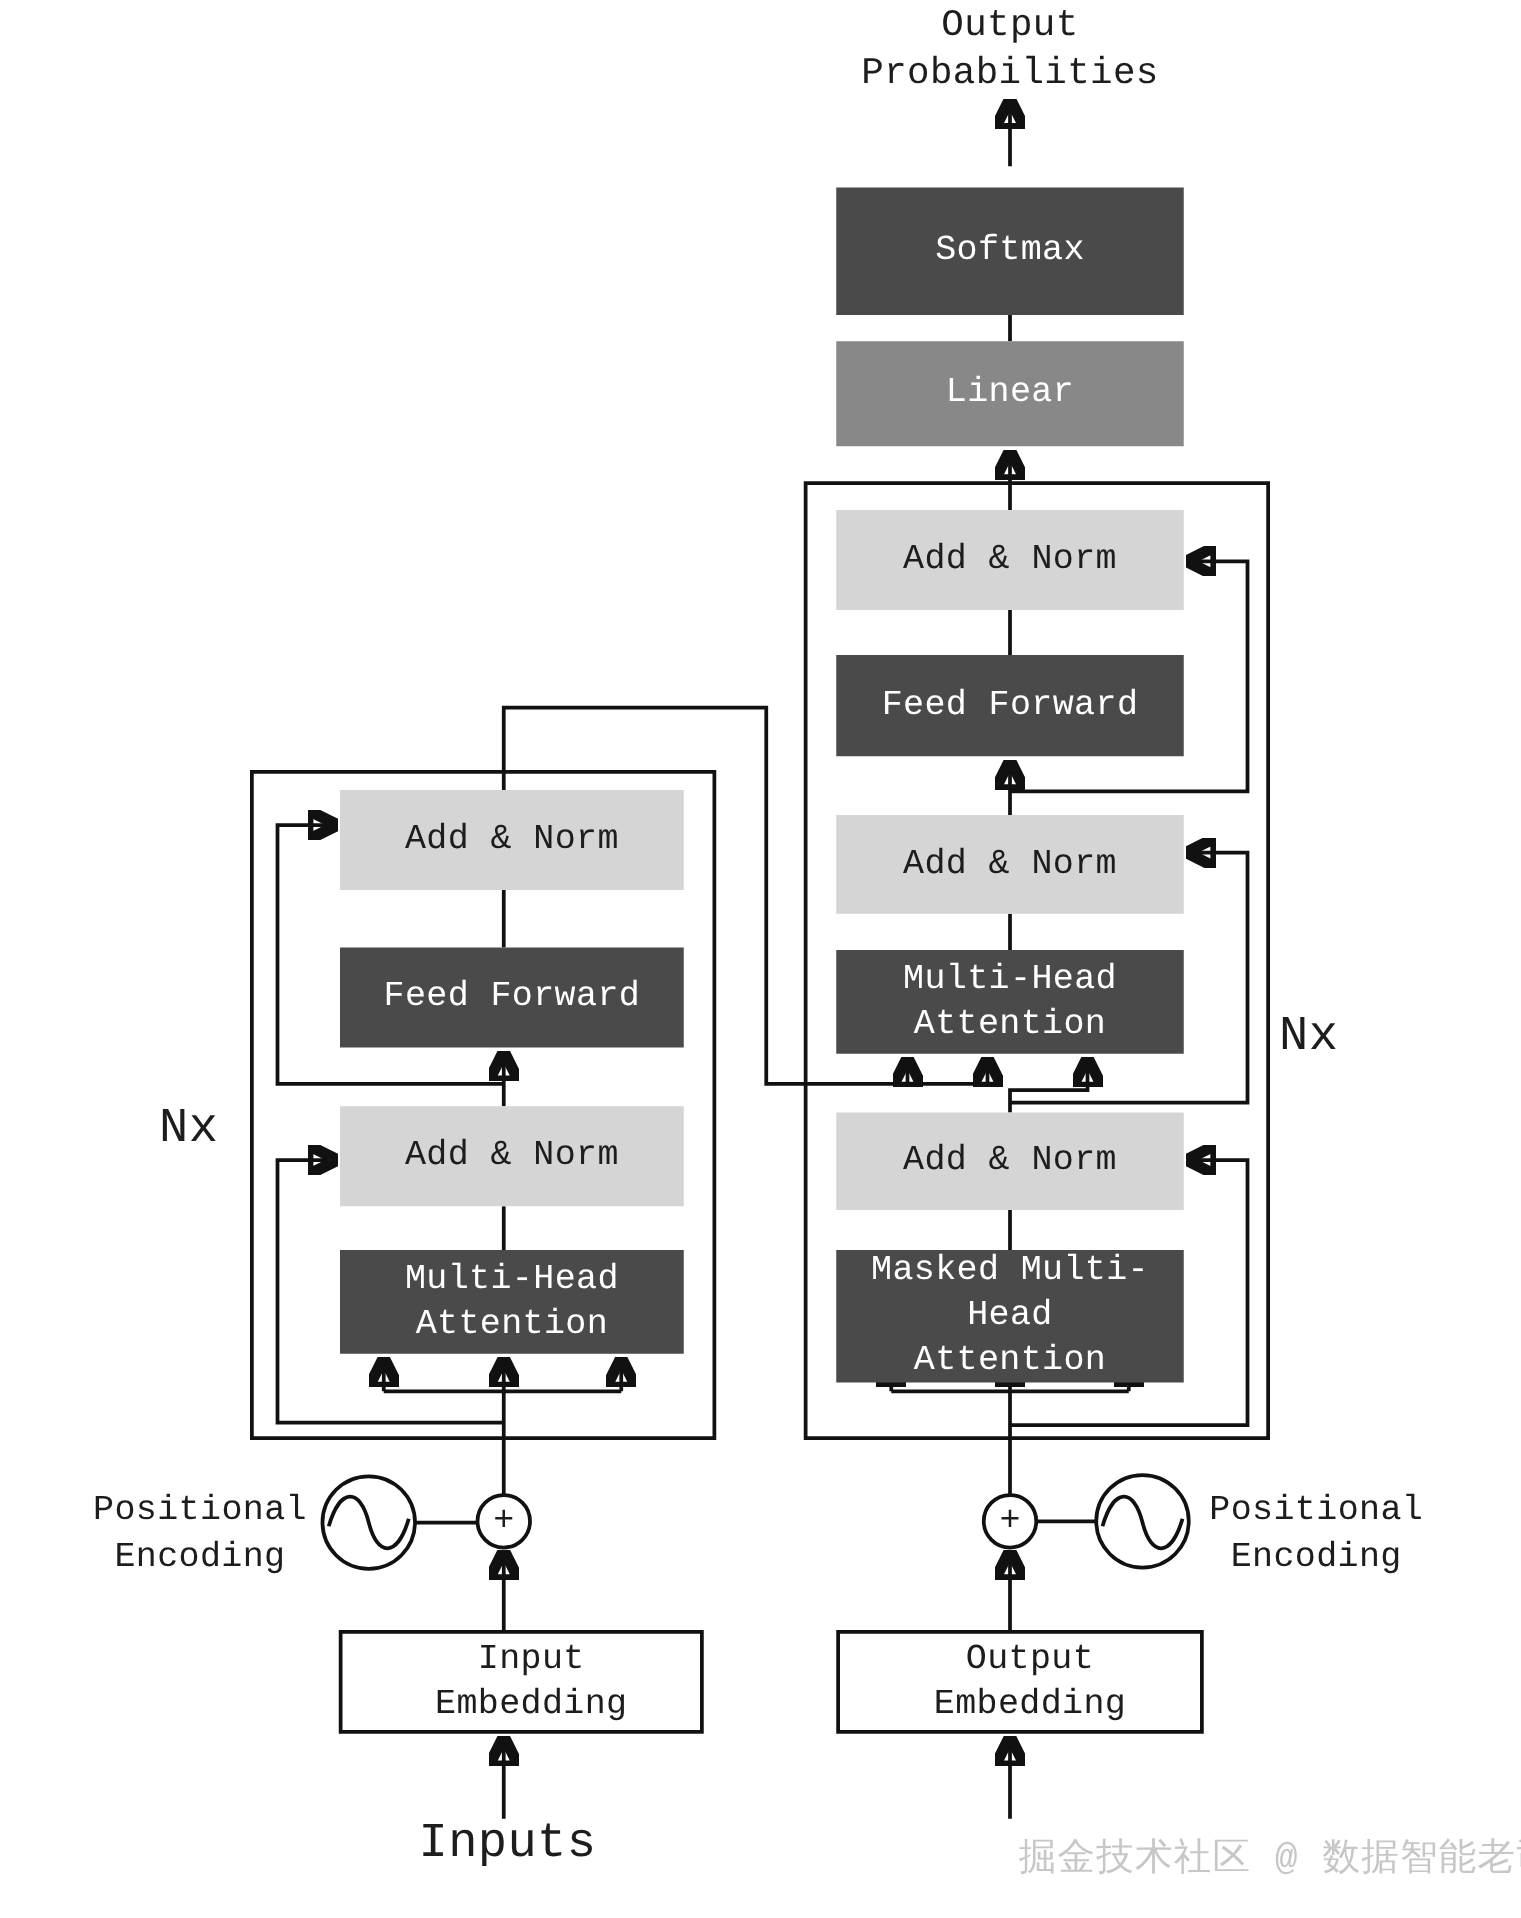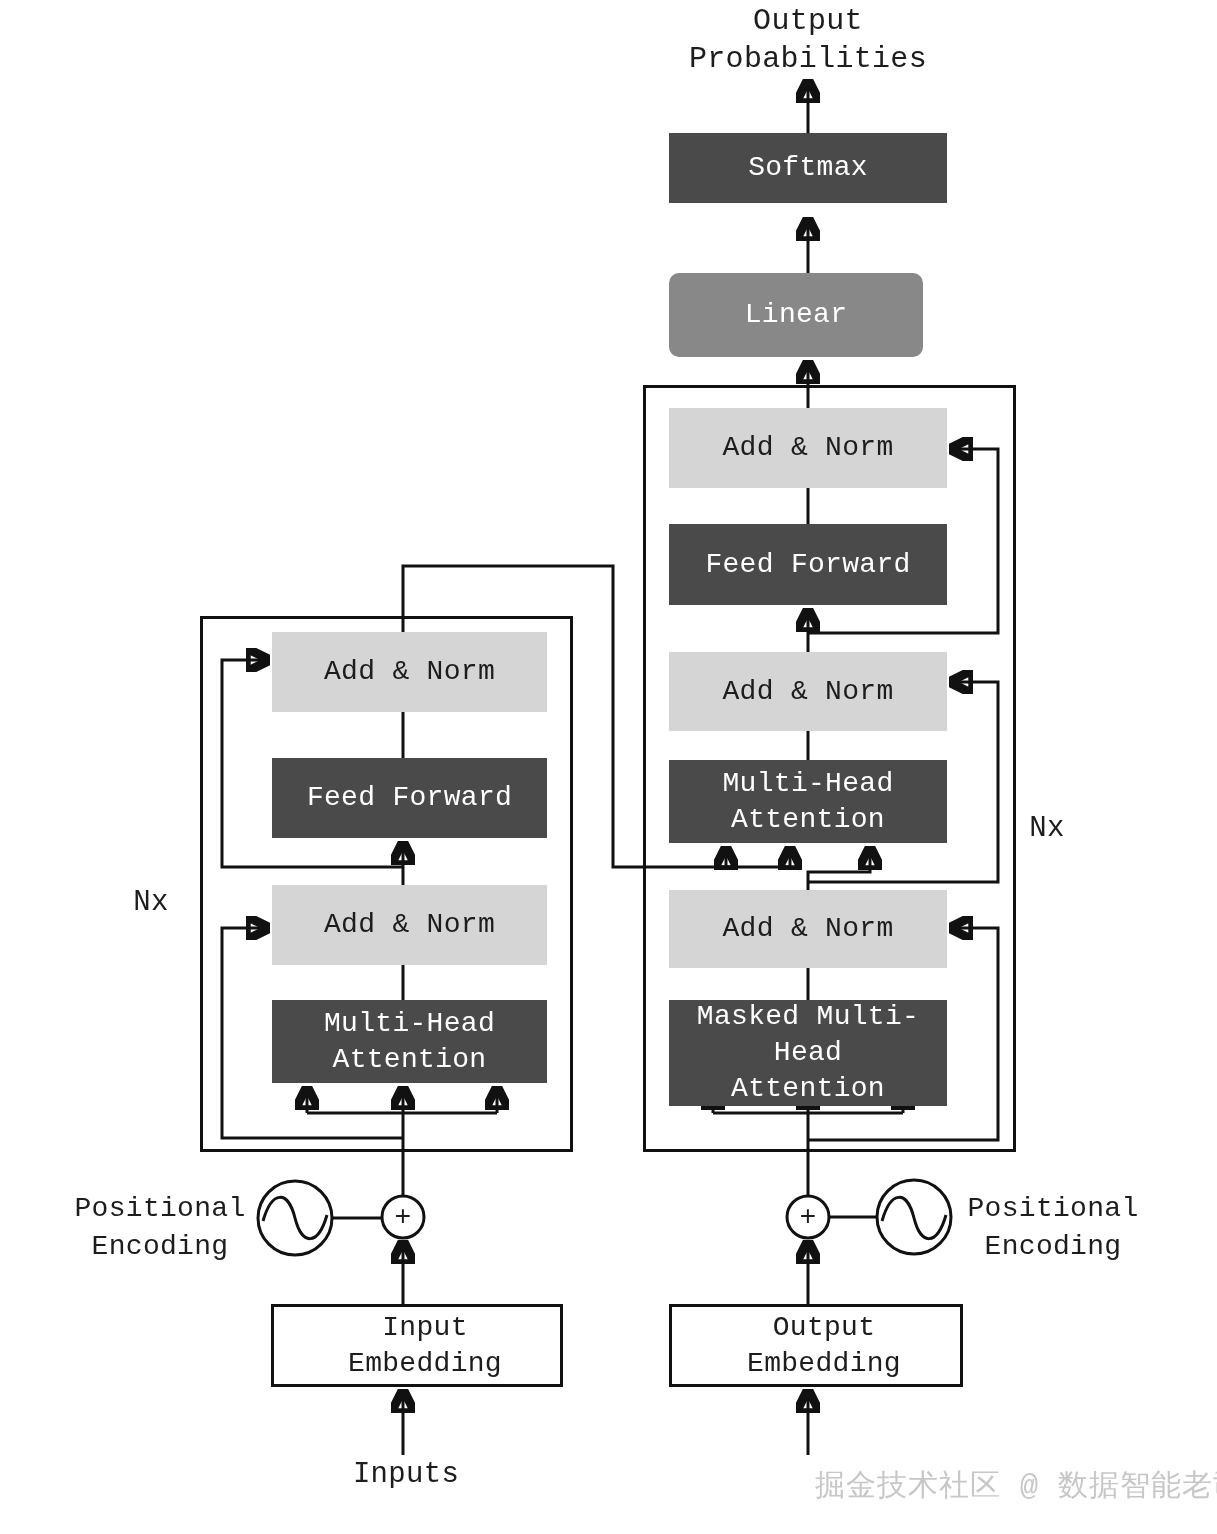--- a/index.html
+++ b/index.html
@@ -14,21 +14,21 @@
   svg.wires circle{fill:var(--box-white);}
   svg.wires path.wave{fill:none;}
   .frame{position:absolute;border:3px solid var(--line);z-index:2;background:transparent;}
   .box{position:absolute;z-index:3;display:flex;align-items:center;justify-content:center;
        text-align:center;font-size:28px;letter-spacing:.3px;white-space:pre-line;line-height:36px;}
   .dark{background:var(--box-dark);color:var(--text-light);}
   .medium{background:var(--box-medium);color:var(--text-light);}
   .light{background:var(--box-light);color:var(--text-dark);}
   .outline{background:var(--box-white);color:var(--text-dark);border:3px solid var(--line);padding-left:16px;}
   .lbl{position:absolute;z-index:4;color:var(--text-dark);text-align:center;
-       white-space:pre-line;font-size:29px;line-height:38px;letter-spacing:.3px;}
+       white-space:pre-line;font-size:39px;line-height:38px;letter-spacing:.3px;}
   .plus{position:absolute;z-index:4;width:36px;height:36px;display:flex;align-items:center;
         justify-content:center;font-size:28px;color:var(--text-dark);}
   .watermark{position:absolute;z-index:6;font-size:30px;letter-spacing:1px;color:var(--watermark);
              white-space:nowrap;text-shadow:2px 2px 1px rgba(255,255,255,.95),-1px -1px 0 rgba(255,255,255,.6);}
 </style>
 </head>
 <body>
 
 <div class="canvas">
 
@@ -84,22 +84,22 @@
     <circle cx="808" cy="1217" r="21"></circle>
     <circle cx="914" cy="1217" r="37"></circle>
     <path class="wave" d="M882,1221 C891,1190 907,1190 914,1218 C921,1246 937,1246 946,1215"></path>
   </svg>
 
   <div class="frame" style="left:200px;top:616px;width:367px;height:530px;"></div>
   <div class="frame" style="left:643px;top:385px;width:367px;height:761px;"></div>
 
   <div class="lbl" style="left:658px;top:2px;width:300px;font-size:30px;">Output
 Probabilities</div>
-  <div class="box dark" style="left:669px;top:133px;width:278px;height:70px;">Softmax</div>
-  <div class="box medium" style="left:669px;top:273px;width:254px;height:84px;border-radius:10px;">Linear</div>
+  <div class="box dark" style="left:669px;top:150px;width:278px;height:102px;">Softmax</div>
+  <div class="box medium" style="left:669px;top:273px;width:278px;height:84px;">Linear</div>
 
   <div class="box light" style="left:669px;top:408px;width:278px;height:80px;">Add &amp; Norm</div>
   <div class="box dark" style="left:669px;top:524px;width:278px;height:81px;">Feed Forward</div>
   <div class="box light" style="left:669px;top:652px;width:278px;height:79px;">Add &amp; Norm</div>
   <div class="box dark" style="left:669px;top:760px;width:278px;height:83px;">Multi-Head
 Attention</div>
   <div class="box light" style="left:669px;top:890px;width:278px;height:78px;">Add &amp; Norm</div>
   <div class="box dark" style="left:669px;top:1000px;width:278px;height:106px;">Masked Multi-Head
 Attention</div>
   <div class="lbl" style="left:1012px;top:810px;width:70px;">Nx</div>

